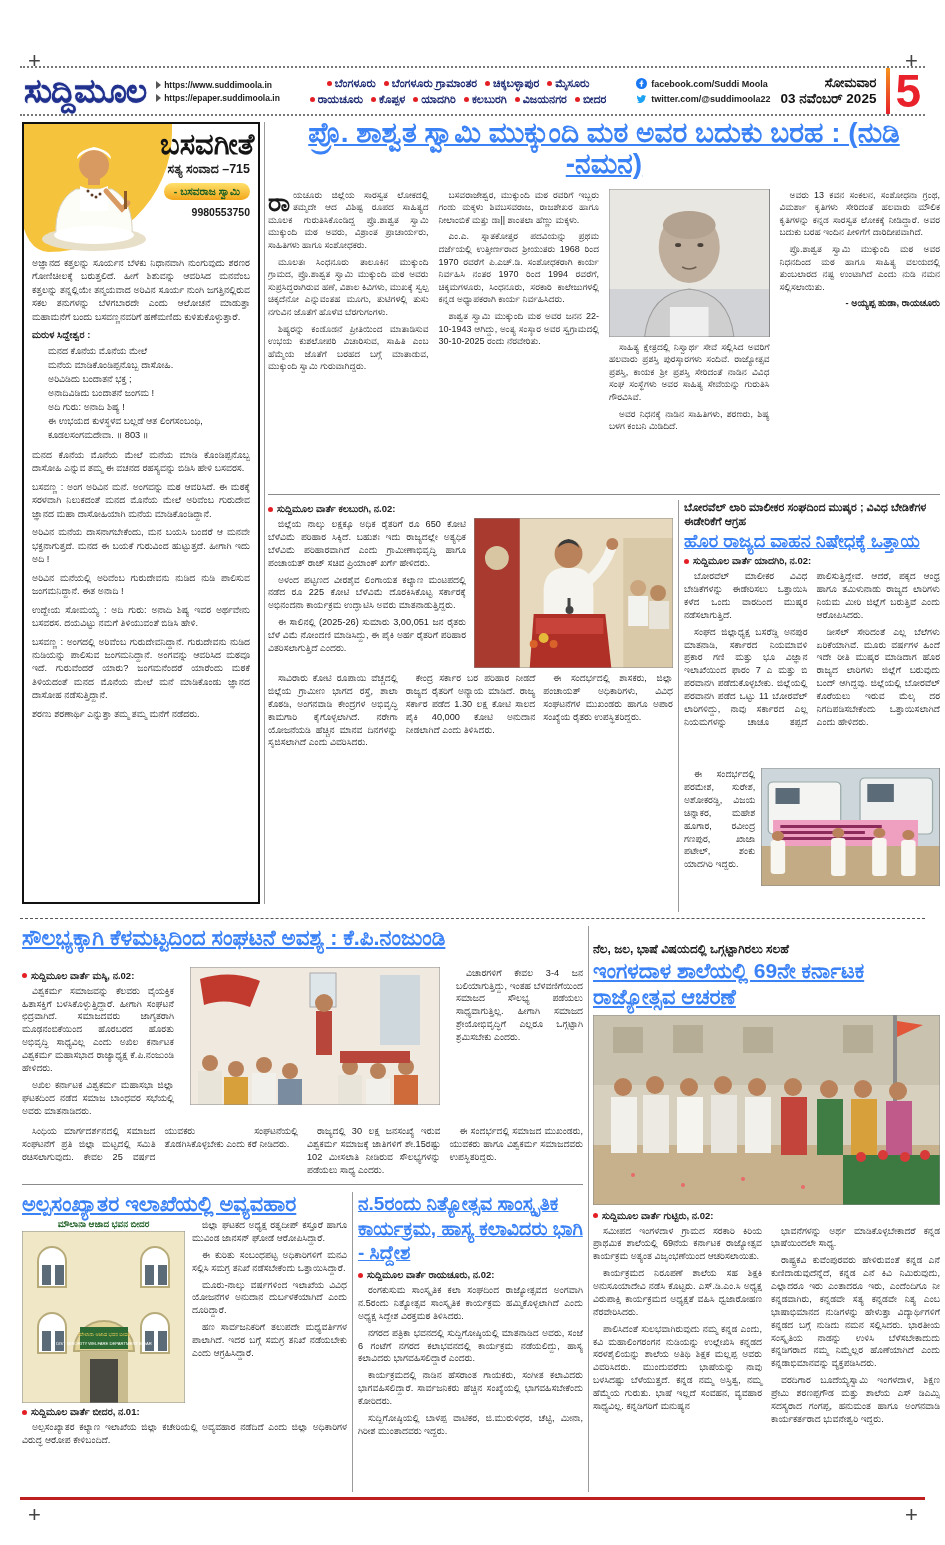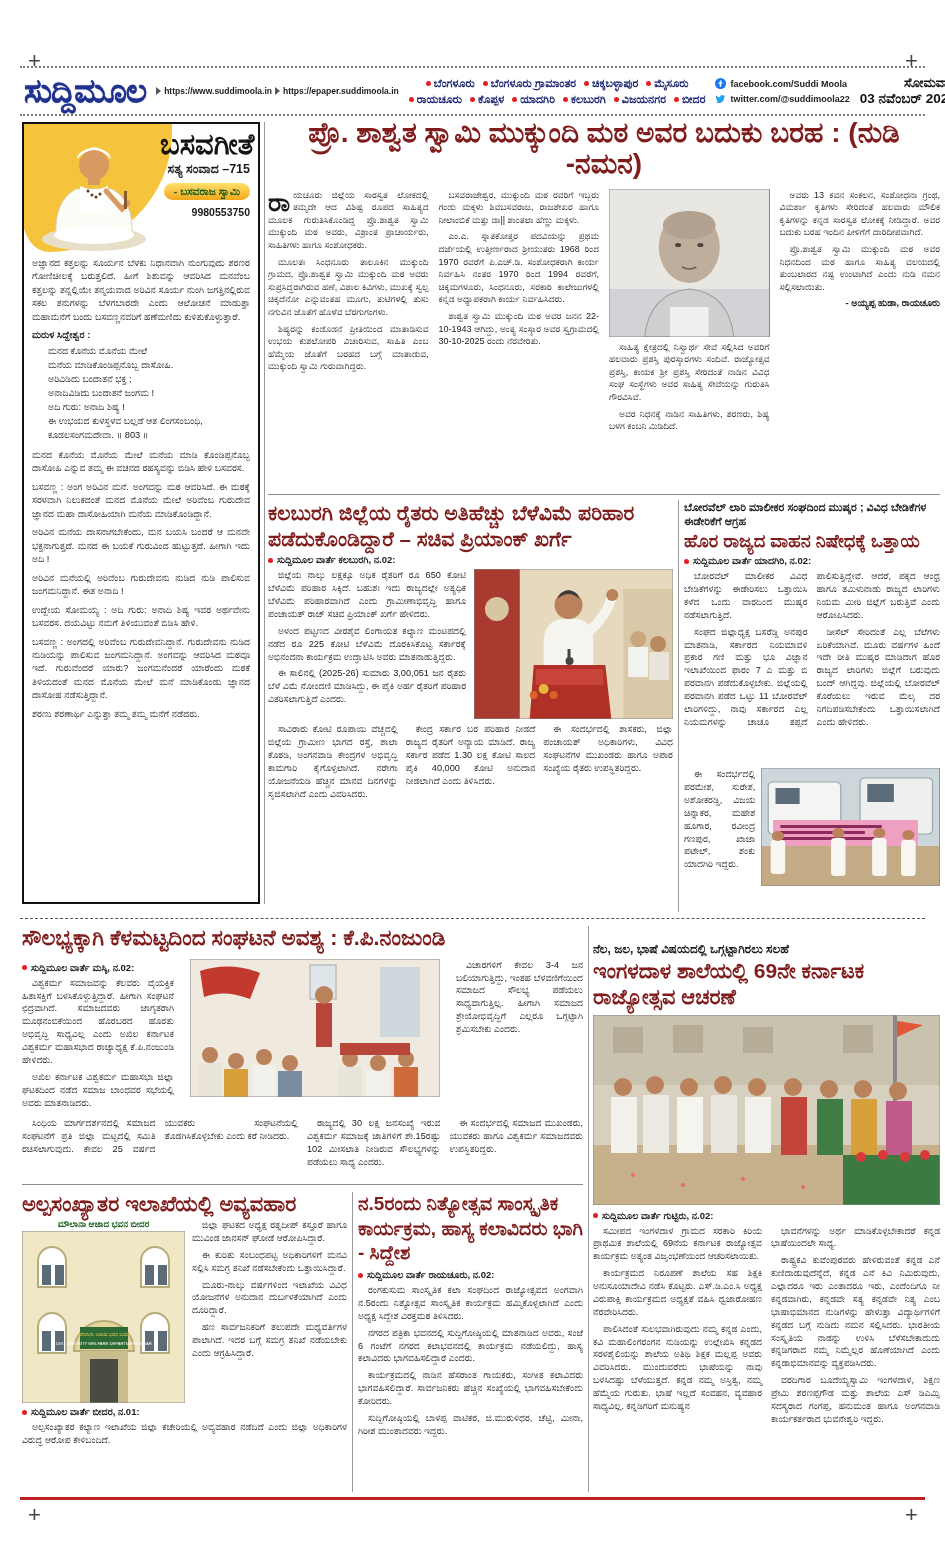--- a/index.html
+++ b/index.html
@@ -11,38 +11,38 @@
   .crop-mark { position:absolute; font-size:22px; color:#444; font-weight:normal; }
 
   
   .masthead {
     position:absolute; left:20px; top:66px; width:905px; height:50px;
     border-top:2px dotted #777; border-bottom:2px dotted #777;
     display:flex; align-items:center; gap:10px; padding:2px 4px;
   }
   .logo { font-size:33px; font-weight:800; color:#20318e; letter-spacing:-1px;
           text-shadow:0 0 1px #20318e; white-space:nowrap; }
-  .url-col { display:flex; gap:3px; }
+  .url-col { display:flex; flex-direction:column; gap:3px; }
   .url-row { display:flex; align-items:center; gap:3px; font-size:8.5px; font-weight:bold; color:#222; white-space:nowrap; }
   .chev { width:0; height:0; border-left:5px solid #555; border-top:4px solid transparent; border-bottom:4px solid transparent; }
   .cities { flex:1; display:flex; flex-direction:column; gap:3px; align-items:center; }
   .city-row { display:flex; gap:8px; }
   .city { display:flex; align-items:center; gap:3px; font-size:11px; font-weight:bold; color:#17246f; white-space:nowrap; }
   .dot { width:5px; height:5px; border-radius:50%; background:#e31e24; flex:0 0 auto; }
   .social-col { display:flex; flex-direction:column; gap:4px; }
   .social-row { display:flex; align-items:center; gap:4px; font-size:9px; font-weight:bold; color:#222; white-space:nowrap; }
   .date-block { text-align:right; line-height:1.2; white-space:nowrap; }
   .day { font-size:13px; font-weight:bold; color:#111; }
   .date { font-size:13.5px; font-weight:bold; color:#111; }
   .pagenum-wrap { display:flex; align-items:stretch; gap:5px; height:46px; }
   .pagenum-bar { width:4px; background:linear-gradient(#f7941d,#e8212a); }
   .pagenum { font-size:46px; font-weight:bold; color:#e8212a; line-height:46px; }
 
   
-  .hl { font-weight:bold; color:#7f1d1d; }
+  .hl { font-weight:bold; color:#3b82f6;text-decoration:underline; }
   .byline { display:flex; align-items:center; gap:4px; font-size:9.5px; font-weight:bold; margin:3px 0; }
   .body-text p { font-size:9.2px; line-height:1.4; text-align:justify; margin-bottom:4px; text-indent:10px; }
   .vrule { position:absolute; border-left:1px solid #9a9a9a; }
   .hrule { position:absolute; border-top:1px solid #8a8a8a; }
   .hrule-dashed { position:absolute; border-top:1px dashed #555; }
   .photo { display:block; width:100%; }
 
   
   #basava-box { position:absolute; left:22px; top:122px; width:238px; height:782px;
     border:2px solid #111; padding:5px 8px; overflow:hidden; background:#fff; }
@@ -83,21 +83,21 @@
   #borewell { position:absolute; left:684px; top:500px; width:256px; height:412px; overflow:hidden; }
   #borewell .kicker { font-size:11px; font-weight:bold; line-height:1.3; }
   #borewell .headline { font-size:18px; line-height:1.2; margin-top:2px; }
   .bore-cols { column-count:2; column-gap:9px; height:196px; overflow:hidden; margin-top:2px; }
   .bore-bottom { display:flex; gap:6px; margin-top:2px; }
   .bore-bottom .names { width:102px; }
 
   
   #nanjundi { position:absolute; left:22px; top:926px; width:561px; height:252px; overflow:hidden; }
   #nanjundi .headline { font-size:21.5px; line-height:1.15; }
-  .nan-row { display:flex; gap:16px; margin-top:8px; }
+  .nan-row { display:flex; gap:16px; margin-top:16px; }
   .nan-left { width:152px; }
   .nan-photo { width:250px; flex:0 0 auto; }
   .nan-right { flex:1; }
   .nan-bottom { column-count:4; column-gap:9px; height:74px; overflow:hidden; margin-top:4px; }
 
   
   #rajyotsava { position:absolute; left:593px; top:942px; width:347px; height:566px; overflow:hidden; }
   #rajyotsava .kicker { font-size:12px; font-weight:bold; }
   #rajyotsava .headline { font-size:21px; line-height:1.25; margin:2px 0 4px; }
   .raj-cols { display:flex; gap:9px; margin-top:2px; height:268px; overflow:hidden; }
@@ -292,21 +292,20 @@
       <p>ಅವರು 13 ಕವನ ಸಂಕಲನ, ಸಂಶೋಧನಾ ಗ್ರಂಥ, ವಿಮರ್ಶಾ ಕೃತಿಗಳು ಸೇರಿದಂತೆ ಹಲವಾರು ಮೌಲಿಕ ಕೃತಿಗಳನ್ನು ಕನ್ನಡ ಸಾರಸ್ವತ ಲೋಕಕ್ಕೆ ನೀಡಿದ್ದಾರೆ. ಅವರ ಬದುಕು ಬರಹ ಇಂದಿನ ಪೀಳಿಗೆಗೆ ದಾರಿದೀಪವಾಗಿದೆ.</p>
       <p>ಪ್ರೊ.ಶಾಶ್ವತ ಸ್ವಾಮಿ ಮುಕ್ಕುಂದಿ ಮಠ ಅವರ ನಿಧನದಿಂದ ಮಠ ಹಾಗೂ ಸಾಹಿತ್ಯ ವಲಯದಲ್ಲಿ ತುಂಬಲಾರದ ನಷ್ಟ ಉಂಟಾಗಿದೆ ಎಂದು ನುಡಿ ನಮನ ಸಲ್ಲಿಸಲಾಯಿತು.</p>
       <div class="signature">- ಅಯ್ಯಪ್ಪ ಹುಡಾ, ರಾಯಚೂರು</div>
     </div>
   </div>
 </div>
 
 <div class="hrule" style="left:268px; top:494px; width:672px;"></div>
 
 <div id="kalaburagi" class="body-text">
-  <div class="hl headline">ಕಲಬುರಗಿ ಜಿಲ್ಲೆಯ ರೈತರು ಅತಿಹೆಚ್ಚು ಬೆಳೆವಿಮೆ ಪರಿಹಾರ ಪಡೆದುಕೊಂಡಿದ್ದಾರೆ – ಸಚಿವ ಪ್ರಿಯಾಂಕ್ ಖರ್ಗೆ</div>
   <div class="byline">
       <span class="dot"></span>
       <span>ಸುದ್ದಿಮೂಲ ವಾರ್ತೆ ಕಲಬುರಗಿ, ನ.02:</span>
     </div>
   <div class="kal-row">
     <div class="kal-col1">
       <p>ಜಿಲ್ಲೆಯ ನಾಲ್ಕು ಲಕ್ಷಕ್ಕೂ ಅಧಿಕ ರೈತರಿಗೆ ರೂ 650 ಕೋಟಿ ಬೆಳೆವಿಮೆ ಪರಿಹಾರ ಸಿಕ್ಕಿದೆ. ಬಹುಶಃ ಇದು ರಾಜ್ಯದಲ್ಲೇ ಅತ್ಯಧಿಕ ಬೆಳೆವಿಮೆ ಪರಿಹಾರವಾಗಿದೆ ಎಂದು ಗ್ರಾಮೀಣಾಭಿವೃದ್ಧಿ ಹಾಗೂ ಪಂಚಾಯತ್ ರಾಜ್ ಸಚಿವ ಪ್ರಿಯಾಂಕ್ ಖರ್ಗೆ ಹೇಳಿದರು.</p>
       <p>ಅಳಂದ ಪಟ್ಟಣದ ವೀರಶೈವ ಲಿಂಗಾಯತ ಕಲ್ಯಾಣ ಮಂಟಪದಲ್ಲಿ ನಡೆದ ರೂ 225 ಕೋಟಿ ಬೆಳೆವಿಮೆ ದೊರಕಿಸಿಕೊಟ್ಟ ಸರ್ಕಾರಕ್ಕೆ ಅಭಿನಂದನಾ ಕಾರ್ಯಕ್ರಮ ಉದ್ಘಾಟಿಸಿ ಅವರು ಮಾತನಾಡುತ್ತಿದ್ದರು.</p>
       <p>ಈ ಸಾಲಿನಲ್ಲಿ (2025-26) ಸುಮಾರು 3,00,051 ಜನ ರೈತರು ಬೆಳೆ ವಿಮೆ ನೋಂದಣಿ ಮಾಡಿಸಿದ್ದು, ಈ ಪೈಕಿ ಅರ್ಹ ರೈತರಿಗೆ ಪರಿಹಾರ ವಿತರಿಸಲಾಗುತ್ತಿದೆ ಎಂದರು.</p>
     </div>

